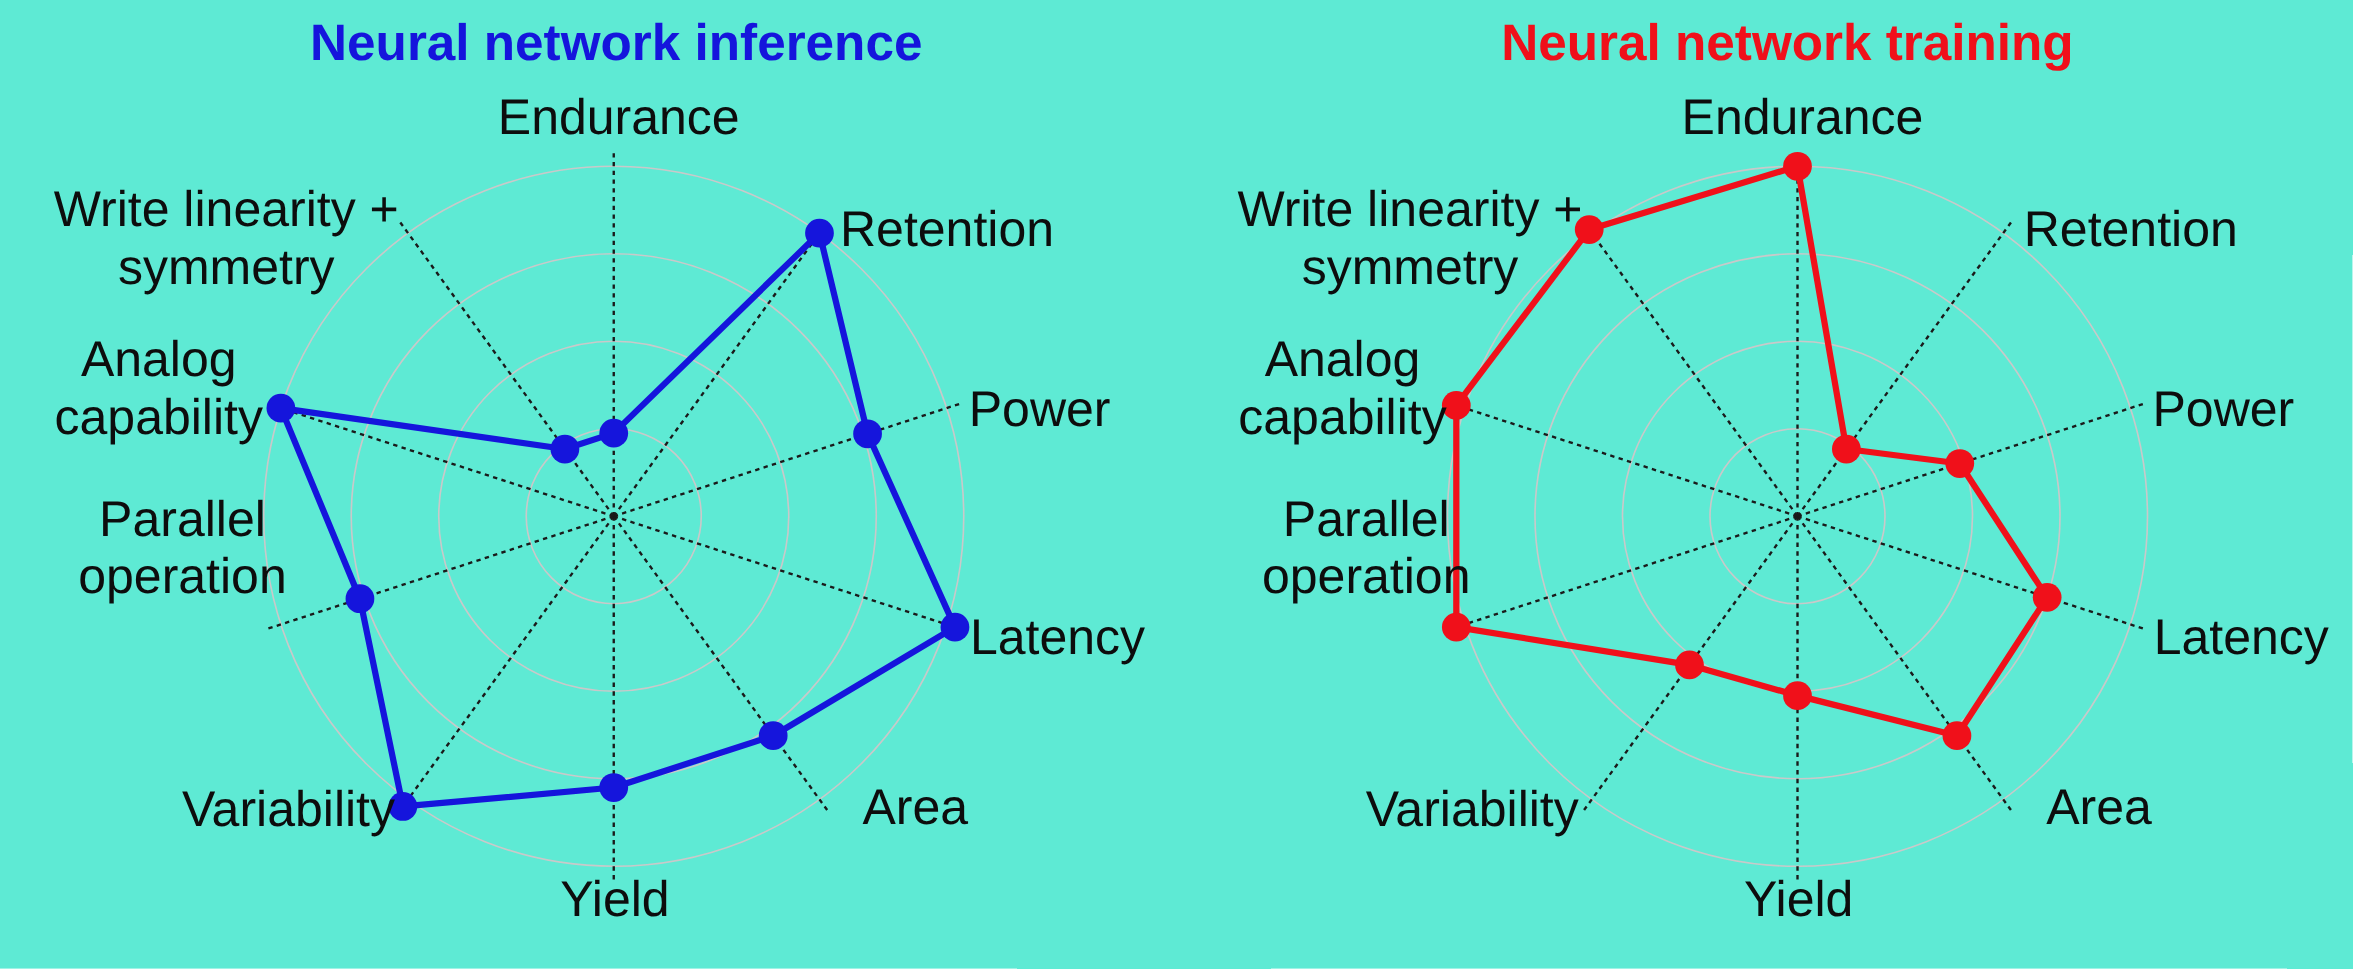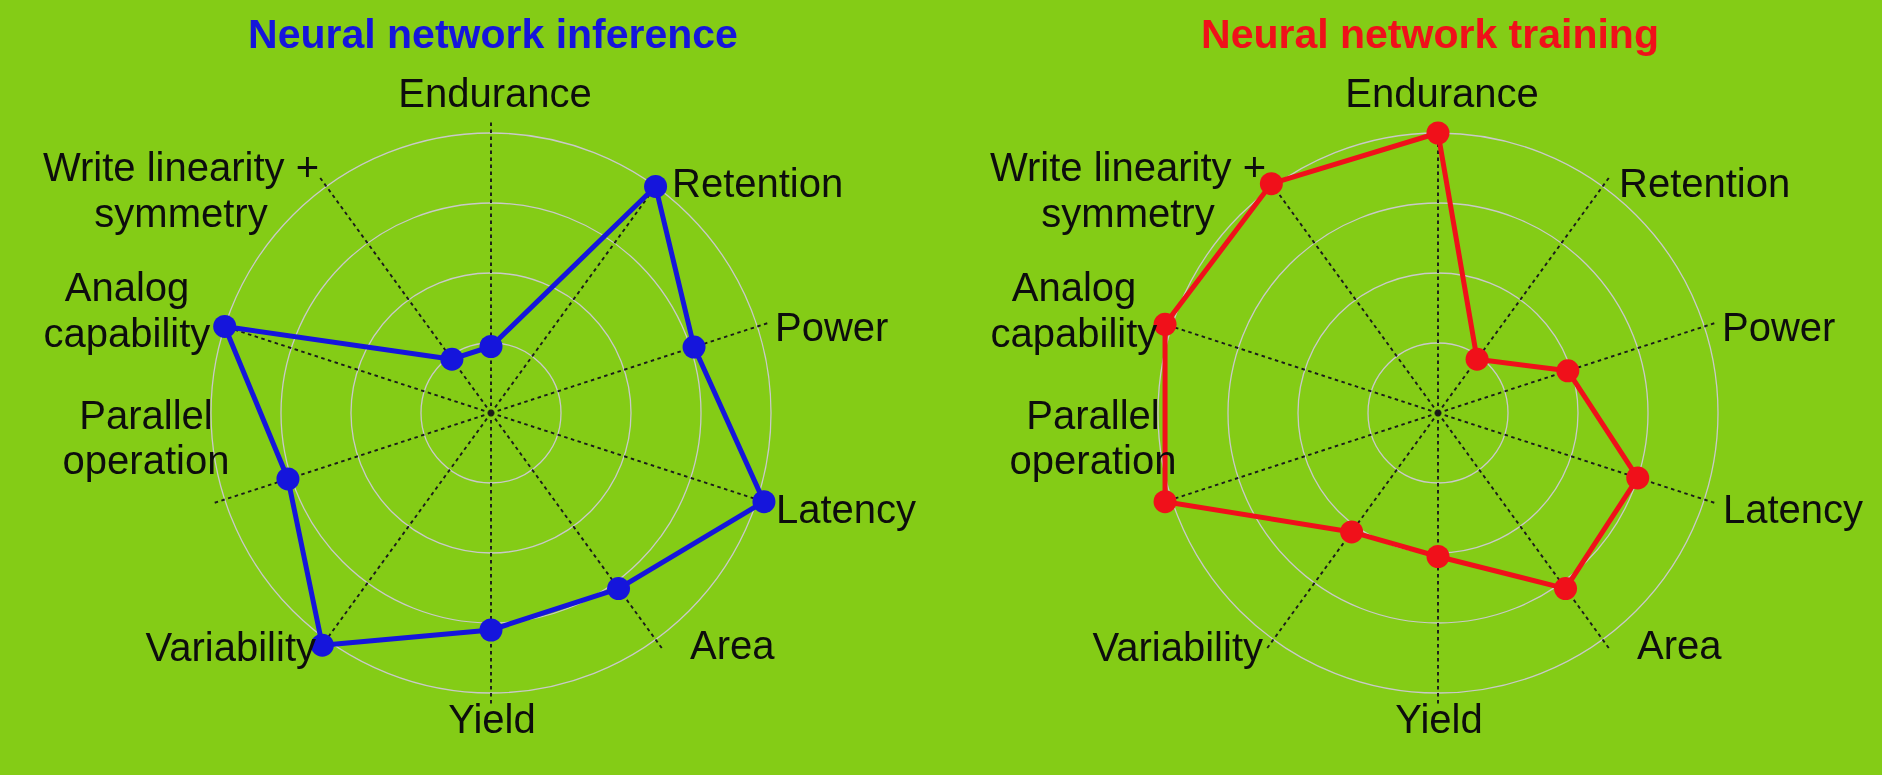--- a/index.html
+++ b/index.html
@@ -4,21 +4,21 @@
 <style>
   html, body {
     margin: 0;
     padding: 0;
     background: #ffffff;
   }
   .canvas {
     position: relative;
     width: 1882px;
     height: 775px;
-    background: #84cc16;
+    background: #5eead4;
     overflow: hidden;
     font-family: "Liberation Sans", sans-serif;
   }
   svg text.chart-title {
     font-family: "Liberation Sans", sans-serif;
     font-size: 41px;
     font-weight: bold;
   }
   svg text.axis-label {
     font-family: "Liberation Sans", sans-serif;

